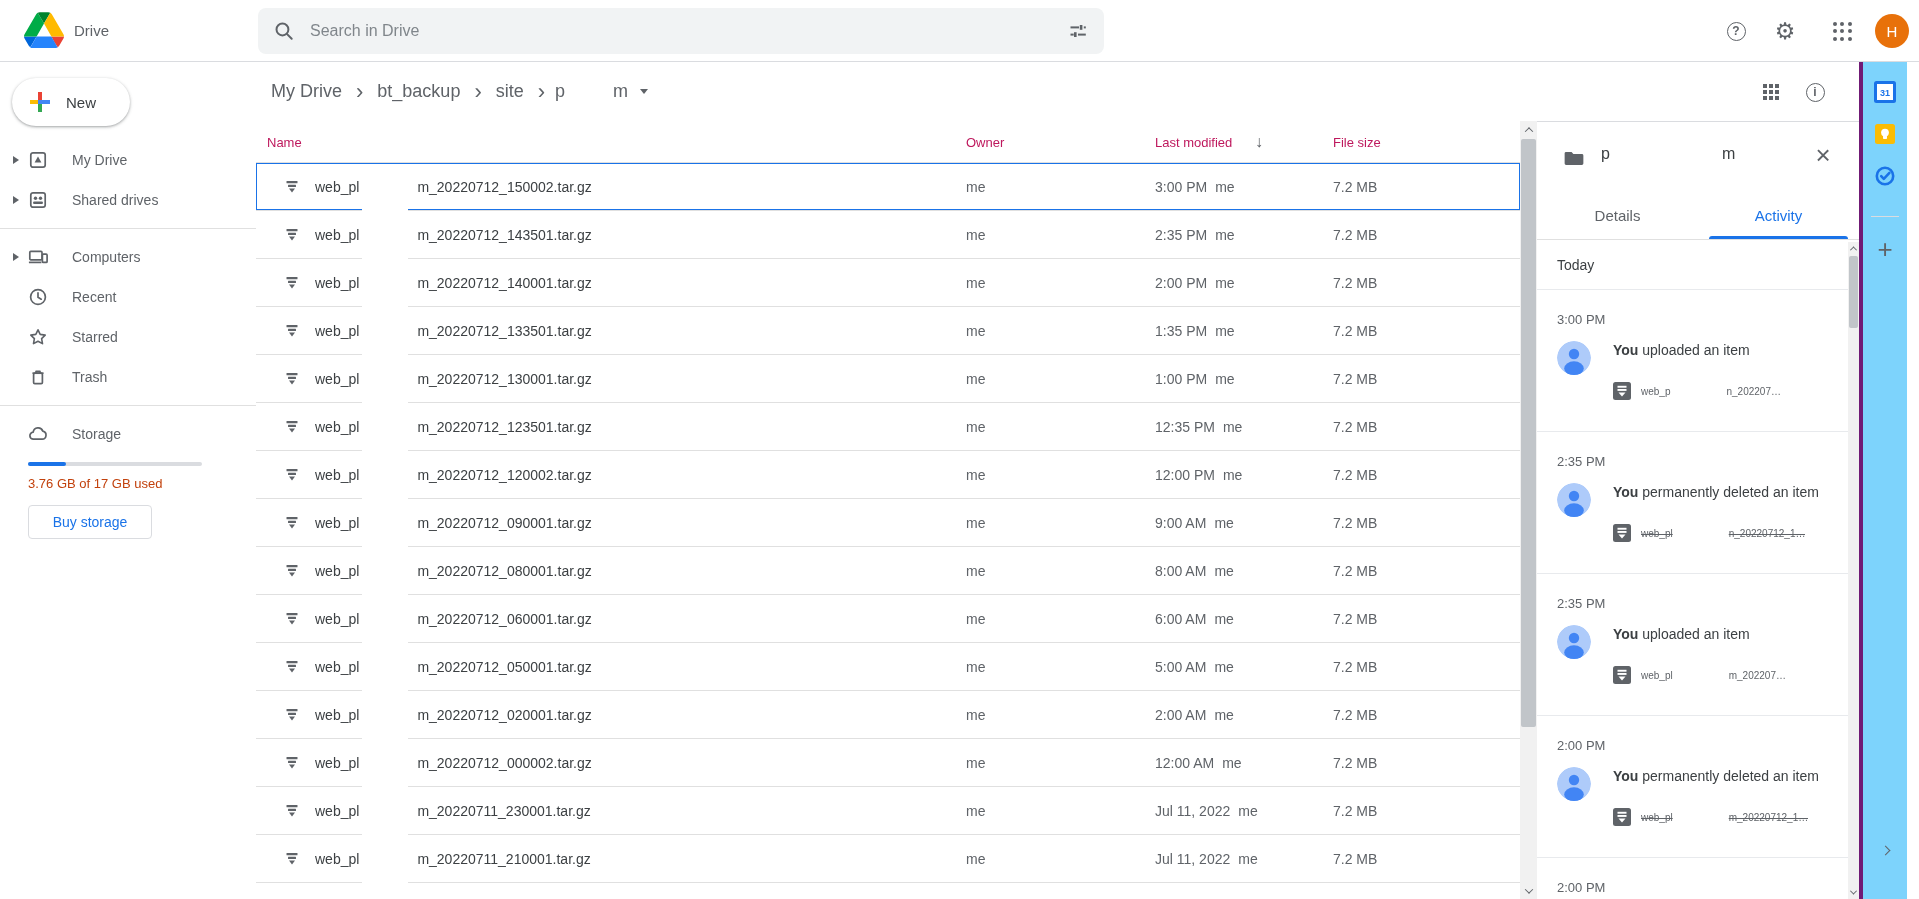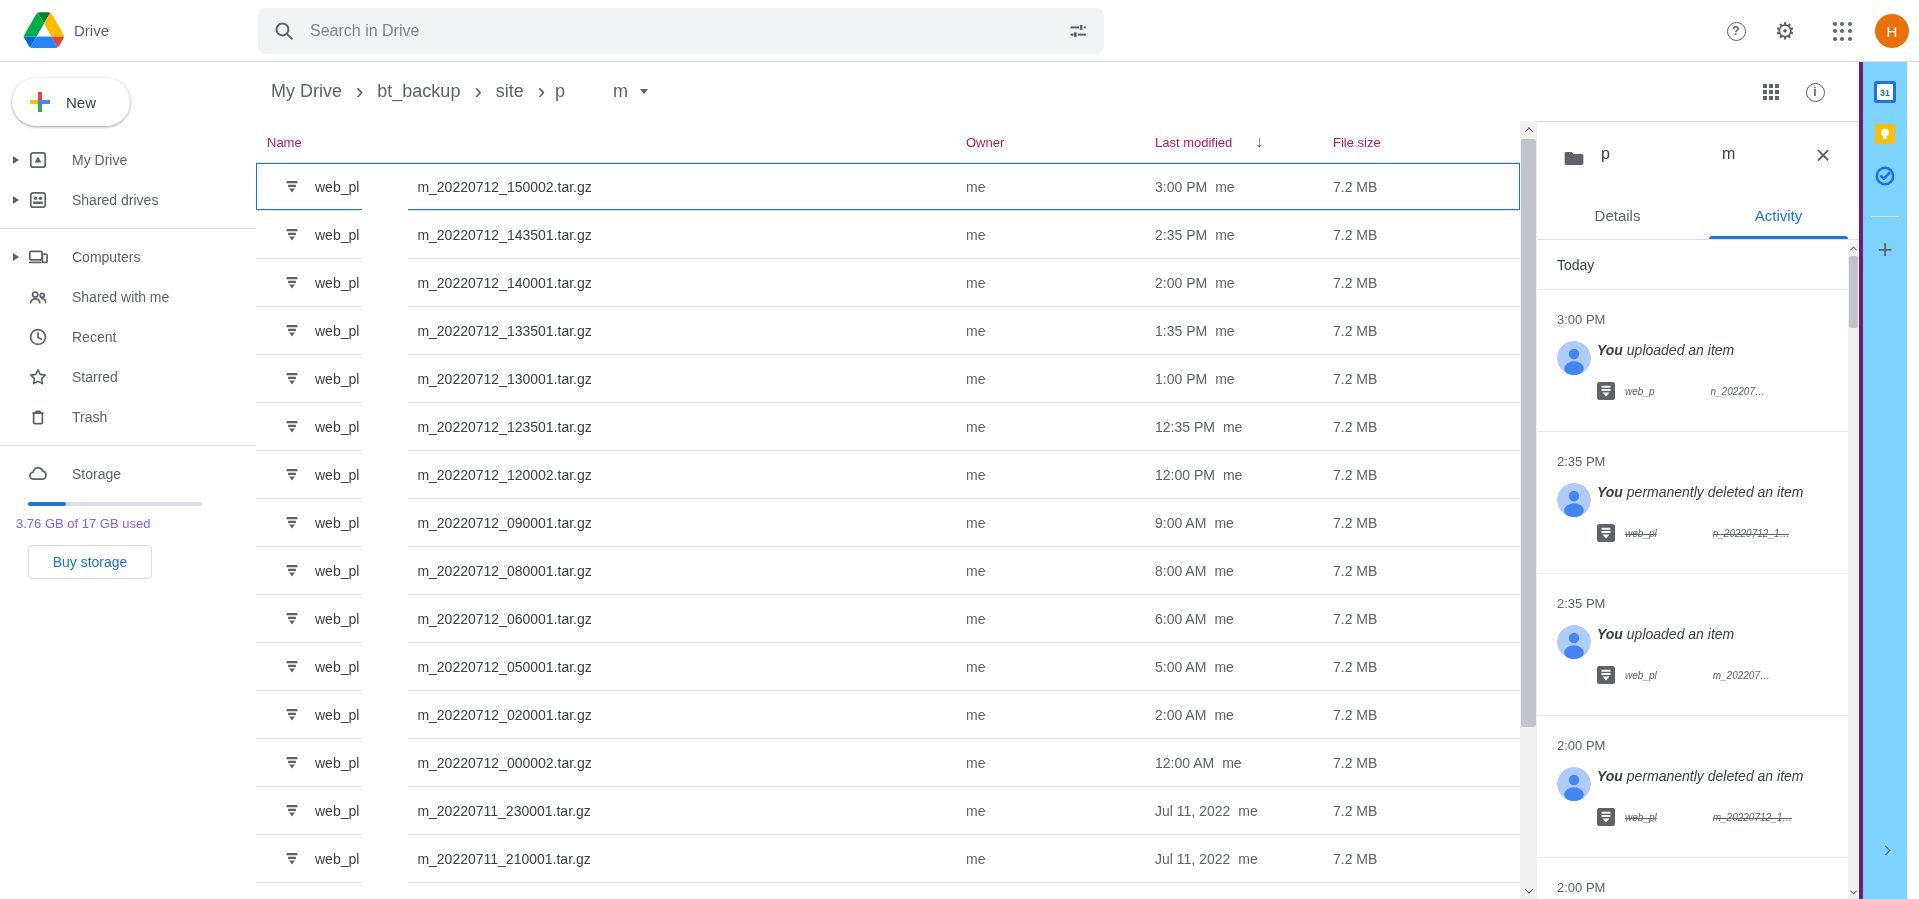--- a/index.html
+++ b/index.html
@@ -38,21 +38,21 @@
   .nav-item { height:40px; display:flex; align-items:center; font-size:14px; font-weight:500;
               color:#5f6368; cursor:pointer; border-radius:0 20px 20px 0; }
   .nav-arrow { width:10px; margin-left:13px; display:flex; }
   .tri-r { width:0; height:0; border-top:4.5px solid transparent; border-bottom:4.5px solid transparent;
            border-left:6px solid #5f6368; }
   .nav-icon { width:20px; height:20px; margin-left:5px; display:flex; align-items:center; justify-content:center; }
   .nav-label { margin-left:24px; }
   .nav-divider { height:1px; background:#e0e0e0; margin:8px 0; }
   .storage-bar { position:relative; margin:8px 0 0 28px; width:174px; height:4px; background:#dadce0; border-radius:2px; }
   .storage-fill { position:absolute; left:0; top:0; height:4px; background:#1a73e8; border-radius:2px; }
-  .storage-text { margin:10px 0 0 16px; font-size:13px; color:#8b5cf6; }
+  .storage-text { margin:10px 0 0 28px; font-size:13px; color:#c2410c; }
   .buy-btn { margin:14px 0 0 28px; width:124px; height:34px; background:#fff; border:1px solid #dadce0;
              border-radius:4px; color:#1a73e8; font-size:14px; font-weight:500;
              display:flex; align-items:center; justify-content:center; cursor:pointer; }
 
   
   .crumb-row { position:absolute; left:256px; top:62px; width:1603px; height:59px; background:#fff; }
   .breadcrumb { position:absolute; left:11px; top:0; height:100%; display:flex; align-items:center;
                 font-size:18px; color:#5f6368; }
   .crumb { padding:2px 4px; border-radius:4px; cursor:pointer; white-space:nowrap; }
   .crumb-sep { margin:0 10px; font-size:22px; color:#5f6368; }
@@ -112,21 +112,21 @@
            color:#5f6368; cursor:pointer; position:relative; }
   .d-tab.active { color:#1a73e8; }
   .d-tab.active::after { content:""; position:absolute; left:11px; right:11px; bottom:0; height:3px;
                          background:#1a73e8; border-radius:3px 3px 0 0; }
   .d-today { height:50px; display:flex; align-items:center; padding-left:20px; font-size:14px; font-weight:500;
              color:#3c4043; border-bottom:1px solid #e8eaed; }
   .activity { height:142px; padding:22px 20px 0 20px; border-bottom:1px solid #e8eaed; }
   .act-time { font-size:13px; color:#5f6368; }
   .act-body { display:flex; margin-top:14px; }
   .act-avatar { width:34px; height:34px; border-radius:50%; overflow:hidden; flex:none; }
-  .act-right { margin-left:6px; padding-top:1px; min-width:0;font-style:italic; }
+  .act-right { margin-left:22px; padding-top:1px; min-width:0; }
   .act-text { font-size:14px; color:#3c4043; }
   .act-text b { font-weight:bold; }
   .act-chip { display:flex; align-items:center; margin-top:24px; cursor:pointer; }
   .chip-icon { width:18px; height:18px; flex:none; }
   .chip-name { margin-left:10px; font-size:10px; color:#5f6368; white-space:nowrap; display:flex;
                align-items:center; overflow:hidden; max-width:200px; }
   .chip-redact { display:inline-block; width:56px; flex:none; }
   .chip-name.strike [data-field] { text-decoration:line-through; }
 
   
@@ -247,32 +247,20 @@
             <span class="tri-r"></span>
           </span>
         <span class="nav-icon">
           <svg width="20" height="20" viewBox="0 0 20 20" fill="none" stroke="#5f6368" stroke-width="1.7">
             <rect x="1.8" y="4.4" width="12.2" height="8.4" rx="1"></rect>
             <path d="M0.9 15.4 H13.4"></path>
             <rect x="14.4" y="7.2" width="4.7" height="8.2" rx="1" fill="#fff"></rect>
           </svg>
         </span>
         <span class="nav-label">Computers</span>
-      </div>
-      <div class="nav-item">
-        <span class="nav-arrow"></span>
-        <span class="nav-icon">
-          <svg width="20" height="20" viewBox="0 0 20 20" fill="none" stroke="#5f6368" stroke-width="1.7" stroke-linecap="round">
-            <circle cx="7.2" cy="7.6" r="2.6"></circle>
-            <path d="M2.6 15.6 a4.7 4.7 0 0 1 9.2 0"></path>
-            <circle cx="14.2" cy="8.4" r="2"></circle>
-            <path d="M14 11.6 a3.9 3.9 0 0 1 3.6 4"></path>
-          </svg>
-        </span>
-        <span class="nav-label">Shared with me</span>
       </div>
       <div class="nav-item">
         <span class="nav-arrow"></span>
         <span class="nav-icon">
           <svg width="20" height="20" viewBox="0 0 20 20" fill="none" stroke="#5f6368" stroke-width="1.7" stroke-linecap="round">
             <circle cx="10" cy="10" r="7.4"></circle>
               <path d="M10 5.8 V10.3 L13.2 12.2"></path>
           </svg>
         </span>
         <span class="nav-label">Recent</span>

